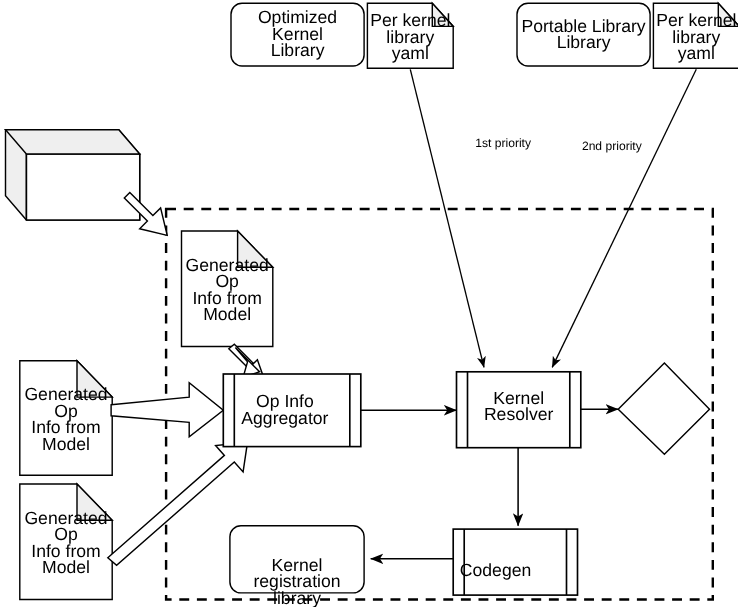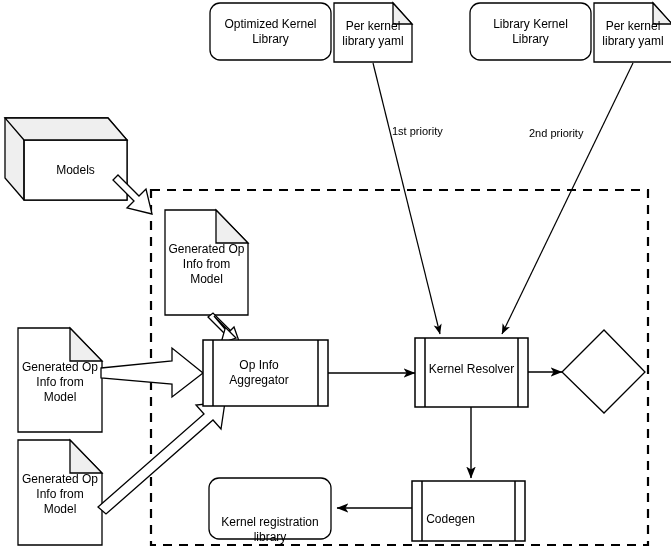--- a/index.html
+++ b/index.html
@@ -24,21 +24,21 @@
     width: 671px;
     height: 552px;
   }
   .node-label {
     position: absolute;
     display: flex;
     align-items: center;
     justify-content: center;
     text-align: center;
     color: #000000;
-    font-size: 12px;
+    font-size: 16px;
     line-height: 15px;
     pointer-events: none;
     white-space: pre-line;
   }
   .edge-label {
     position: absolute;
     color: #000000;
     font-size: 11px;
     line-height: 13px;
     white-space: nowrap;
@@ -137,27 +137,26 @@
 
     <rect x="209" y="478" width="122" height="61" rx="10" ry="10" fill="#ffffff" stroke="#000000" stroke-width="1.3"></rect>
   </svg>
 
   <div class="node-label" style="left:210px; top:3px; width:121px; height:57px;">Optimized Kernel
 Library</div>
 
   <div class="node-label" style="left:334px; top:6px; width:78px; height:56px;">Per kernel
 library yaml</div>
 
-  <div class="node-label" style="left:470px; top:3px; width:121px; height:57px;">Library Kernel
+  <div class="node-label" style="left:470px; top:3px; width:121px; height:57px;">Portable Library
 Library</div>
 
   <div class="node-label" style="left:594px; top:6px; width:78px; height:56px;">Per kernel
 library yaml</div>
 
-  <div class="node-label" style="left:24px; top:140px; width:103px; height:60px;">Models</div>
 
   <div class="node-label" style="left:165px; top:218px; width:83px; height:92px;">Generated Op
 Info from
 Model</div>
 
   <div class="node-label" style="left:18px; top:336px; width:84px; height:92px;">Generated Op
 Info from
 Model</div>
 
   <div class="node-label" style="left:18px; top:448px; width:84px; height:92px;">Generated Op
@@ -168,17 +167,17 @@
 Aggregator</div>
 
   <div class="node-label" style="left:425px; top:338px; width:93px; height:63px;">Kernel Resolver</div>
 
 
   <div class="node-label" style="left:404px; top:481px; width:93px; height:76px;">Codegen</div>
 
   <div class="node-label" style="left:209px; top:478px; width:122px; height:61px;margin-top:21px;">Kernel registration
 library</div>
 
-  <div class="edge-label" style="left:392px; top:125px;">1st priority</div>
+  <div class="edge-label" style="left:392px; top:125px;padding-left:40px;">1st priority</div>
 
   <div class="edge-label" style="left:529px; top:127px;">2nd priority</div>
 
 </div>
 
 </body></html>

